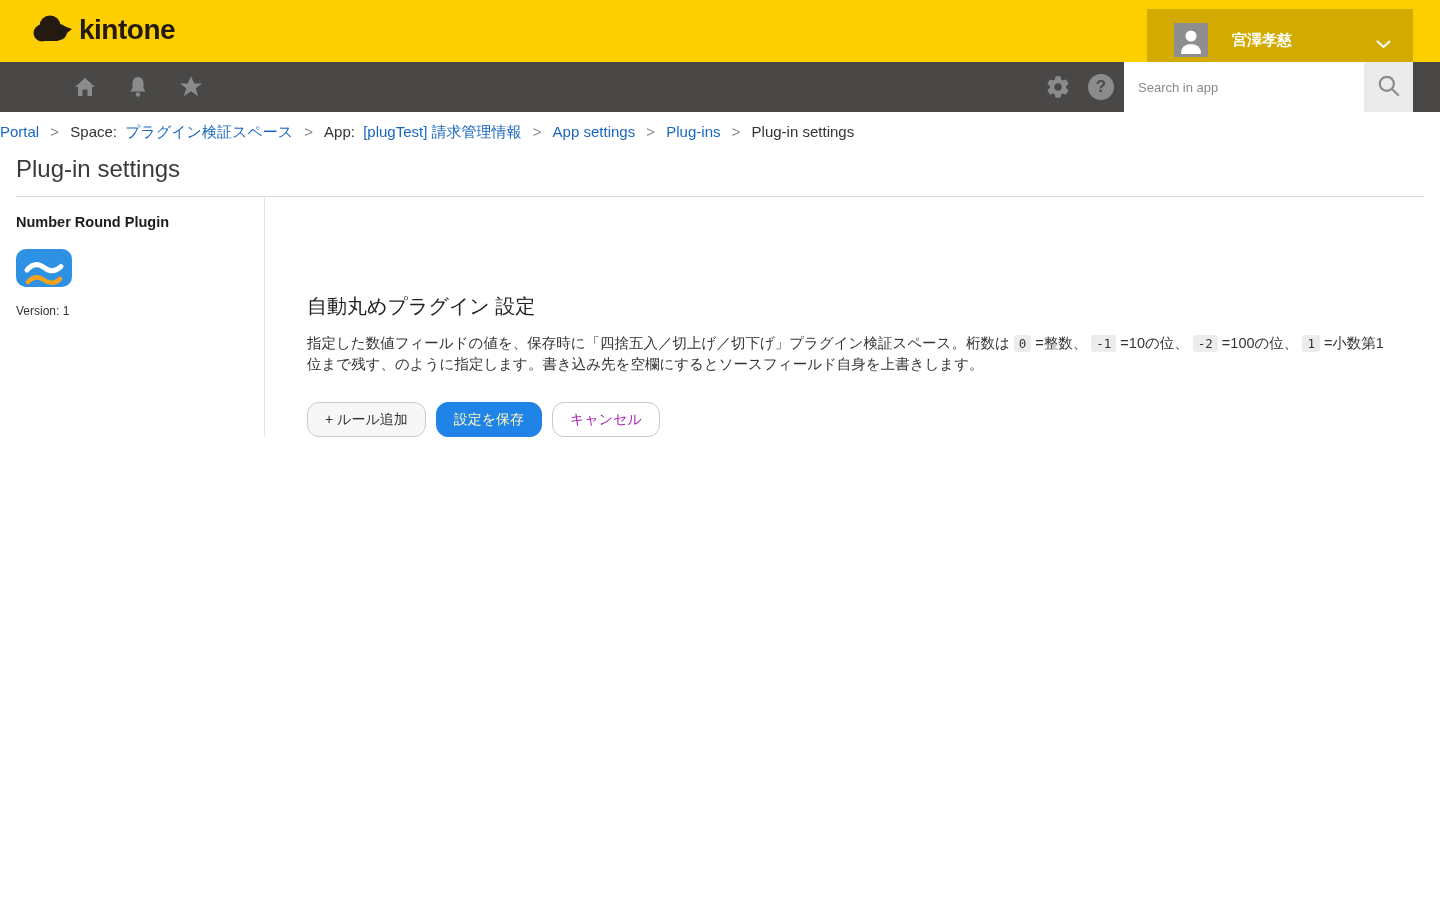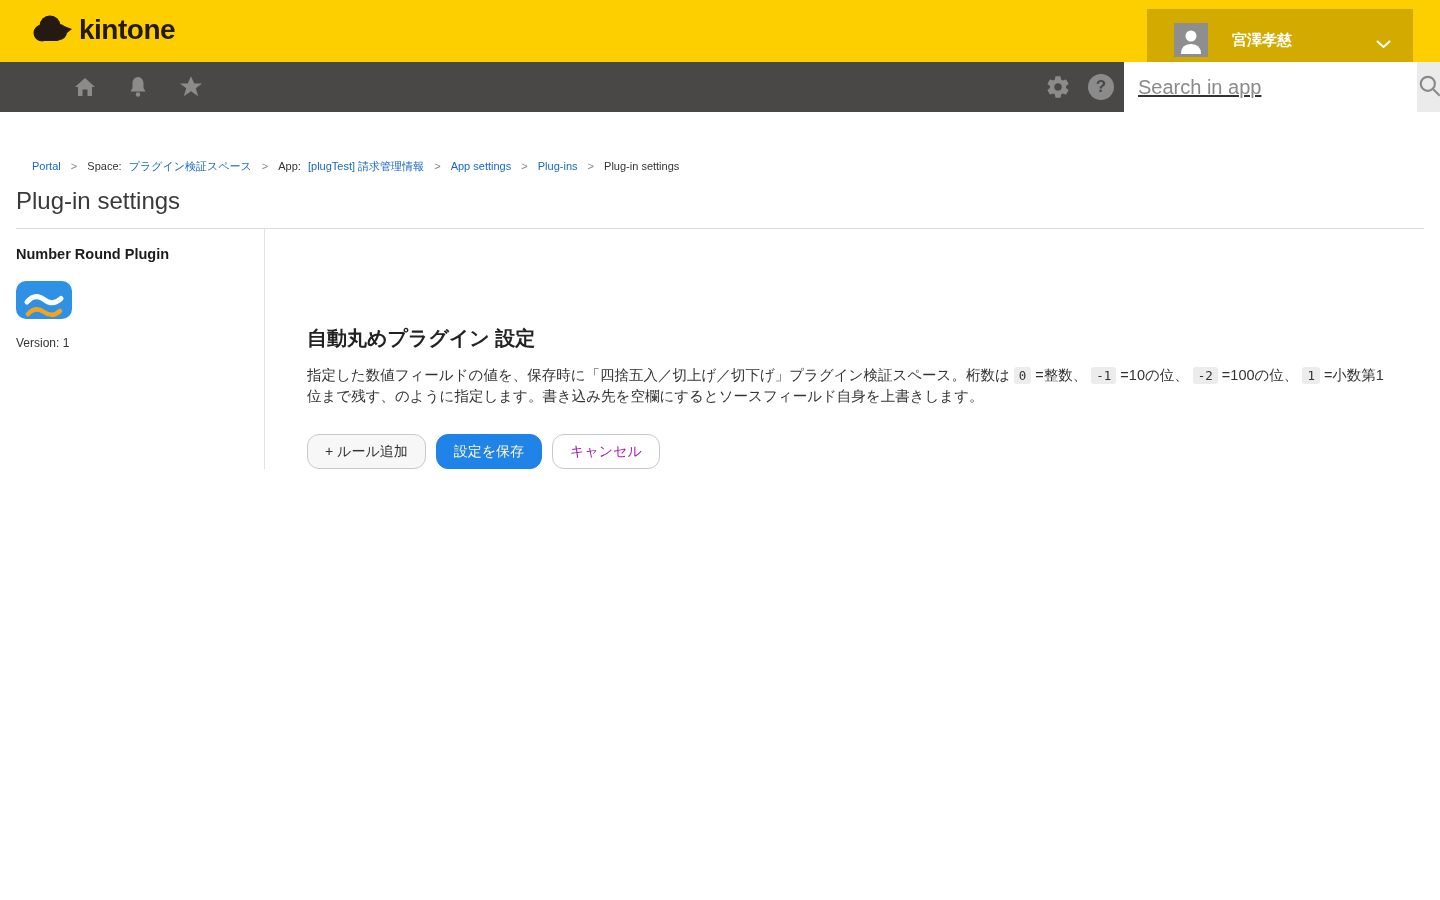--- a/index.html
+++ b/index.html
@@ -31,44 +31,44 @@
   
   .navbar{position:relative;height:50px;background:var(--nav-gray);display:flex;align-items:center;}
   .nav-left{display:flex;align-items:center;padding-left:14px;gap:23px;}
   .nav-icon-btn{width:30px;height:30px;display:flex;align-items:center;justify-content:center;cursor:pointer;}
   .hamburger{display:flex;flex-direction:column;gap:5px;width:33px;}
   .hamburger i{display:block;height:3.5px;background:var(--nav-icon);border-radius:2px;}
   .nav-right{position:absolute;right:324px;top:0;height:50px;display:flex;align-items:center;gap:13px;}
   .help-circle{width:26px;height:26px;border-radius:50%;background:var(--nav-icon);color:var(--nav-gray);
     font-size:17px;font-weight:700;display:flex;align-items:center;justify-content:center;}
   .searchbox{position:absolute;right:27px;top:0;width:289px;height:50px;display:flex;}
-  .search-input{flex:1;height:50px;border:none;outline:none;padding:16px 14px;font-size:20px;
-    font-family:"Liberation Sans","DejaVu Sans",sans-serif;color:#333;text-decoration:underline;}
+  .search-input{flex:1;height:50px;border:none;outline:none;padding:16px 14px;font-size:13px;
+    font-family:"Liberation Sans","DejaVu Sans",sans-serif;color:#333;}
   .search-input::placeholder{color:#8a8a8a;}
   .search-btn{width:49px;height:50px;background:#ebebeb;border:none;display:flex;align-items:center;justify-content:center;cursor:pointer;}
 
   
-  .breadcrumb{padding:11px 16px 0 32px;font-size:11px;color:var(--text-dark);margin-top:36px;}
+  .breadcrumb{padding:11px 16px 0 0;font-size:15px;color:var(--text-dark);}
   .breadcrumb a{color:var(--link-blue);text-decoration:none;cursor:pointer;}
   .crumb-sep{color:#888;margin:0 7px;}
   .crumb-prefix{margin-right:4px;}
 
   
   .page-title{margin:13px 16px 0 16px;font-size:24px;font-weight:400;color:#3a3a3a;}
   .title-rule{border:none;border-top:1px solid #dcdcdc;margin:13px 16px 0 16px;}
 
   
   .content{display:flex;align-items:flex-end;margin:0 16px;}
   .sidebar{width:249px;min-width:249px;border-right:1px solid #e2e2e2;padding:17px 0 30px 0;min-height:240px;}
   .plugin-name{font-size:14.5px;font-weight:700;color:#1c1c1c;}
   .plugin-icon{width:56px;height:38px;margin-top:19px;border-radius:10px;background:var(--plugin-blue);}
   .plugin-version{margin-top:17px;font-size:12px;color:var(--text-dark);}
 
   .main{flex:1;padding:35px 40px 0 42px;}
-  .main-heading{font-size:20px;font-weight:700;color:#222222;}
+  .main-heading{font-size:20px;font-weight:400;color:#222222;}
   .main-desc{margin-top:13px;font-size:14.5px;line-height:21px;color:var(--text-dark);max-width:1095px;}
   .main-desc code{font-family:"DejaVu Sans Mono","Liberation Mono",monospace;font-size:12.5px;
     background:#ececec;border-radius:3px;padding:1px 5px;margin:0 4px;color:#333;}
   .btn-row{margin-top:27px;display:flex;gap:10px;}
   .btn{height:35px;padding:0 17px;font-size:14px;border-radius:12px;cursor:pointer;
     font-family:"Liberation Sans","DejaVu Sans",sans-serif;}
   .btn-add{background:#f7f7f7;border:1px solid #c9c9c9;color:#333;}
   .btn-save{background:var(--save-blue);border:1px solid var(--save-blue);color:#fef9c3;}
   .btn-cancel{background:#ffffff;border:1px solid #c9c9c9;color:#a21caf;}
 </style>

